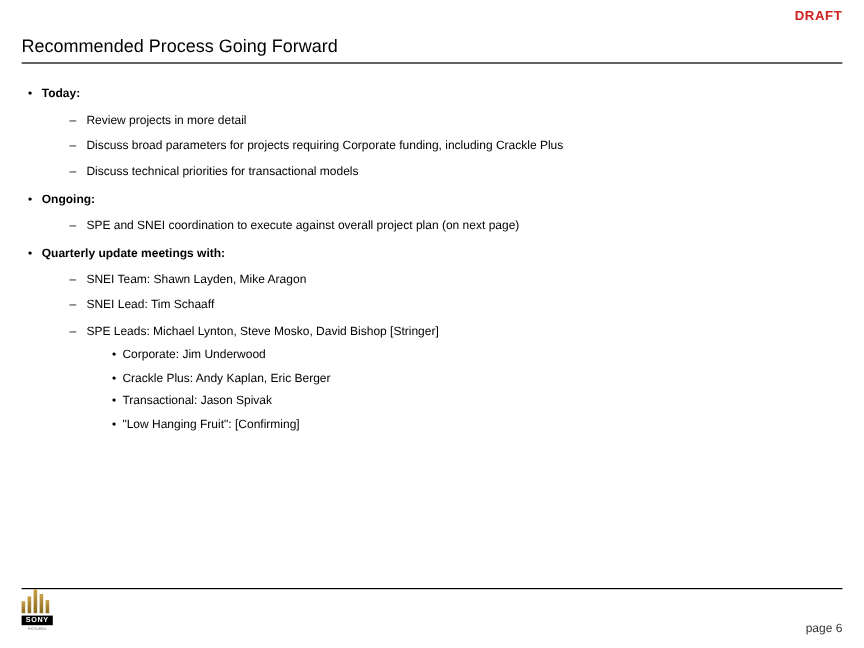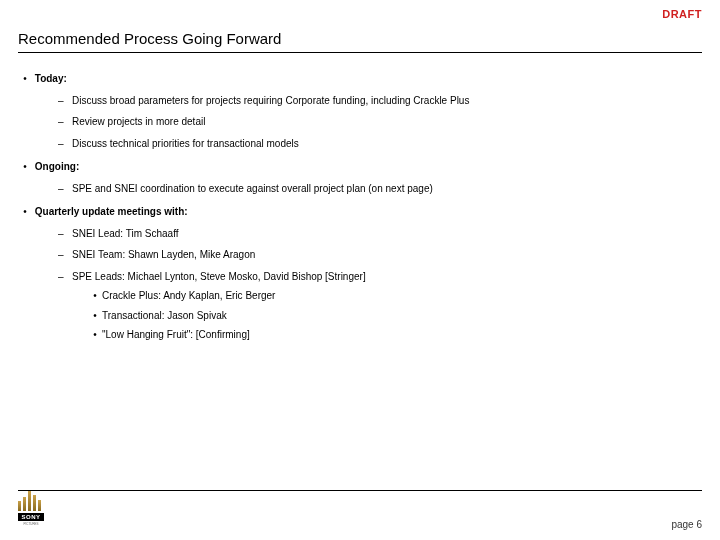--- a/index.html
+++ b/index.html
@@ -107,37 +107,38 @@
 <div class="draft">DRAFT</div>
 <div class="title">Recommended Process Going Forward</div>
 <div class="hr-top"></div>
 
 <div class="content">
 
   <div class="lvl1">
     <span class="bullet">•</span>
     <span class="txt">Today:</span>
   </div>
+  <div class="lvl2"><span class="dash">–</span><span>Review projects in more detail</span></div>
   <div class="lvl2"><span class="dash">–</span><span>Discuss broad parameters for projects requiring Corporate funding, including Crackle Plus</span></div>
-  <div class="lvl2"><span class="dash">–</span><span>Review projects in more detail</span></div>
   <div class="lvl2"><span class="dash">–</span><span>Discuss technical priorities for transactional models</span></div>
 
   <div class="lvl1">
     <span class="bullet">•</span>
     <span class="txt">Ongoing:</span>
   </div>
   <div class="lvl2"><span class="dash">–</span><span>SPE and SNEI coordination to execute against overall project plan (on next page)</span></div>
 
   <div class="lvl1">
     <span class="bullet">•</span>
     <span class="txt">Quarterly update meetings with:</span>
   </div>
+  <div class="lvl2"><span class="dash">–</span><span>SNEI Team: Shawn Layden, Mike Aragon</span></div>
   <div class="lvl2"><span class="dash">–</span><span>SNEI Lead: Tim Schaaff</span></div>
-  <div class="lvl2"><span class="dash">–</span><span>SNEI Team: Shawn Layden, Mike Aragon</span></div>
   <div class="lvl2"><span class="dash">–</span><span>SPE Leads: Michael Lynton, Steve Mosko, David Bishop [Stringer]</span></div>
+  <div class="lvl3"><span class="dot">•</span><span>Corporate: Jim Underwood</span></div>
   <div class="lvl3"><span class="dot">•</span><span>Crackle Plus: Andy Kaplan, Eric Berger</span></div>
   <div class="lvl3"><span class="dot">•</span><span>Transactional: Jason Spivak</span></div>
   <div class="lvl3"><span class="dot">•</span><span>"Low Hanging Fruit": [Confirming]</span></div>
 
 </div>
 
 <div class="hr-bottom"></div>
 
 <div class="logo">
   <div class="logo-bars">

